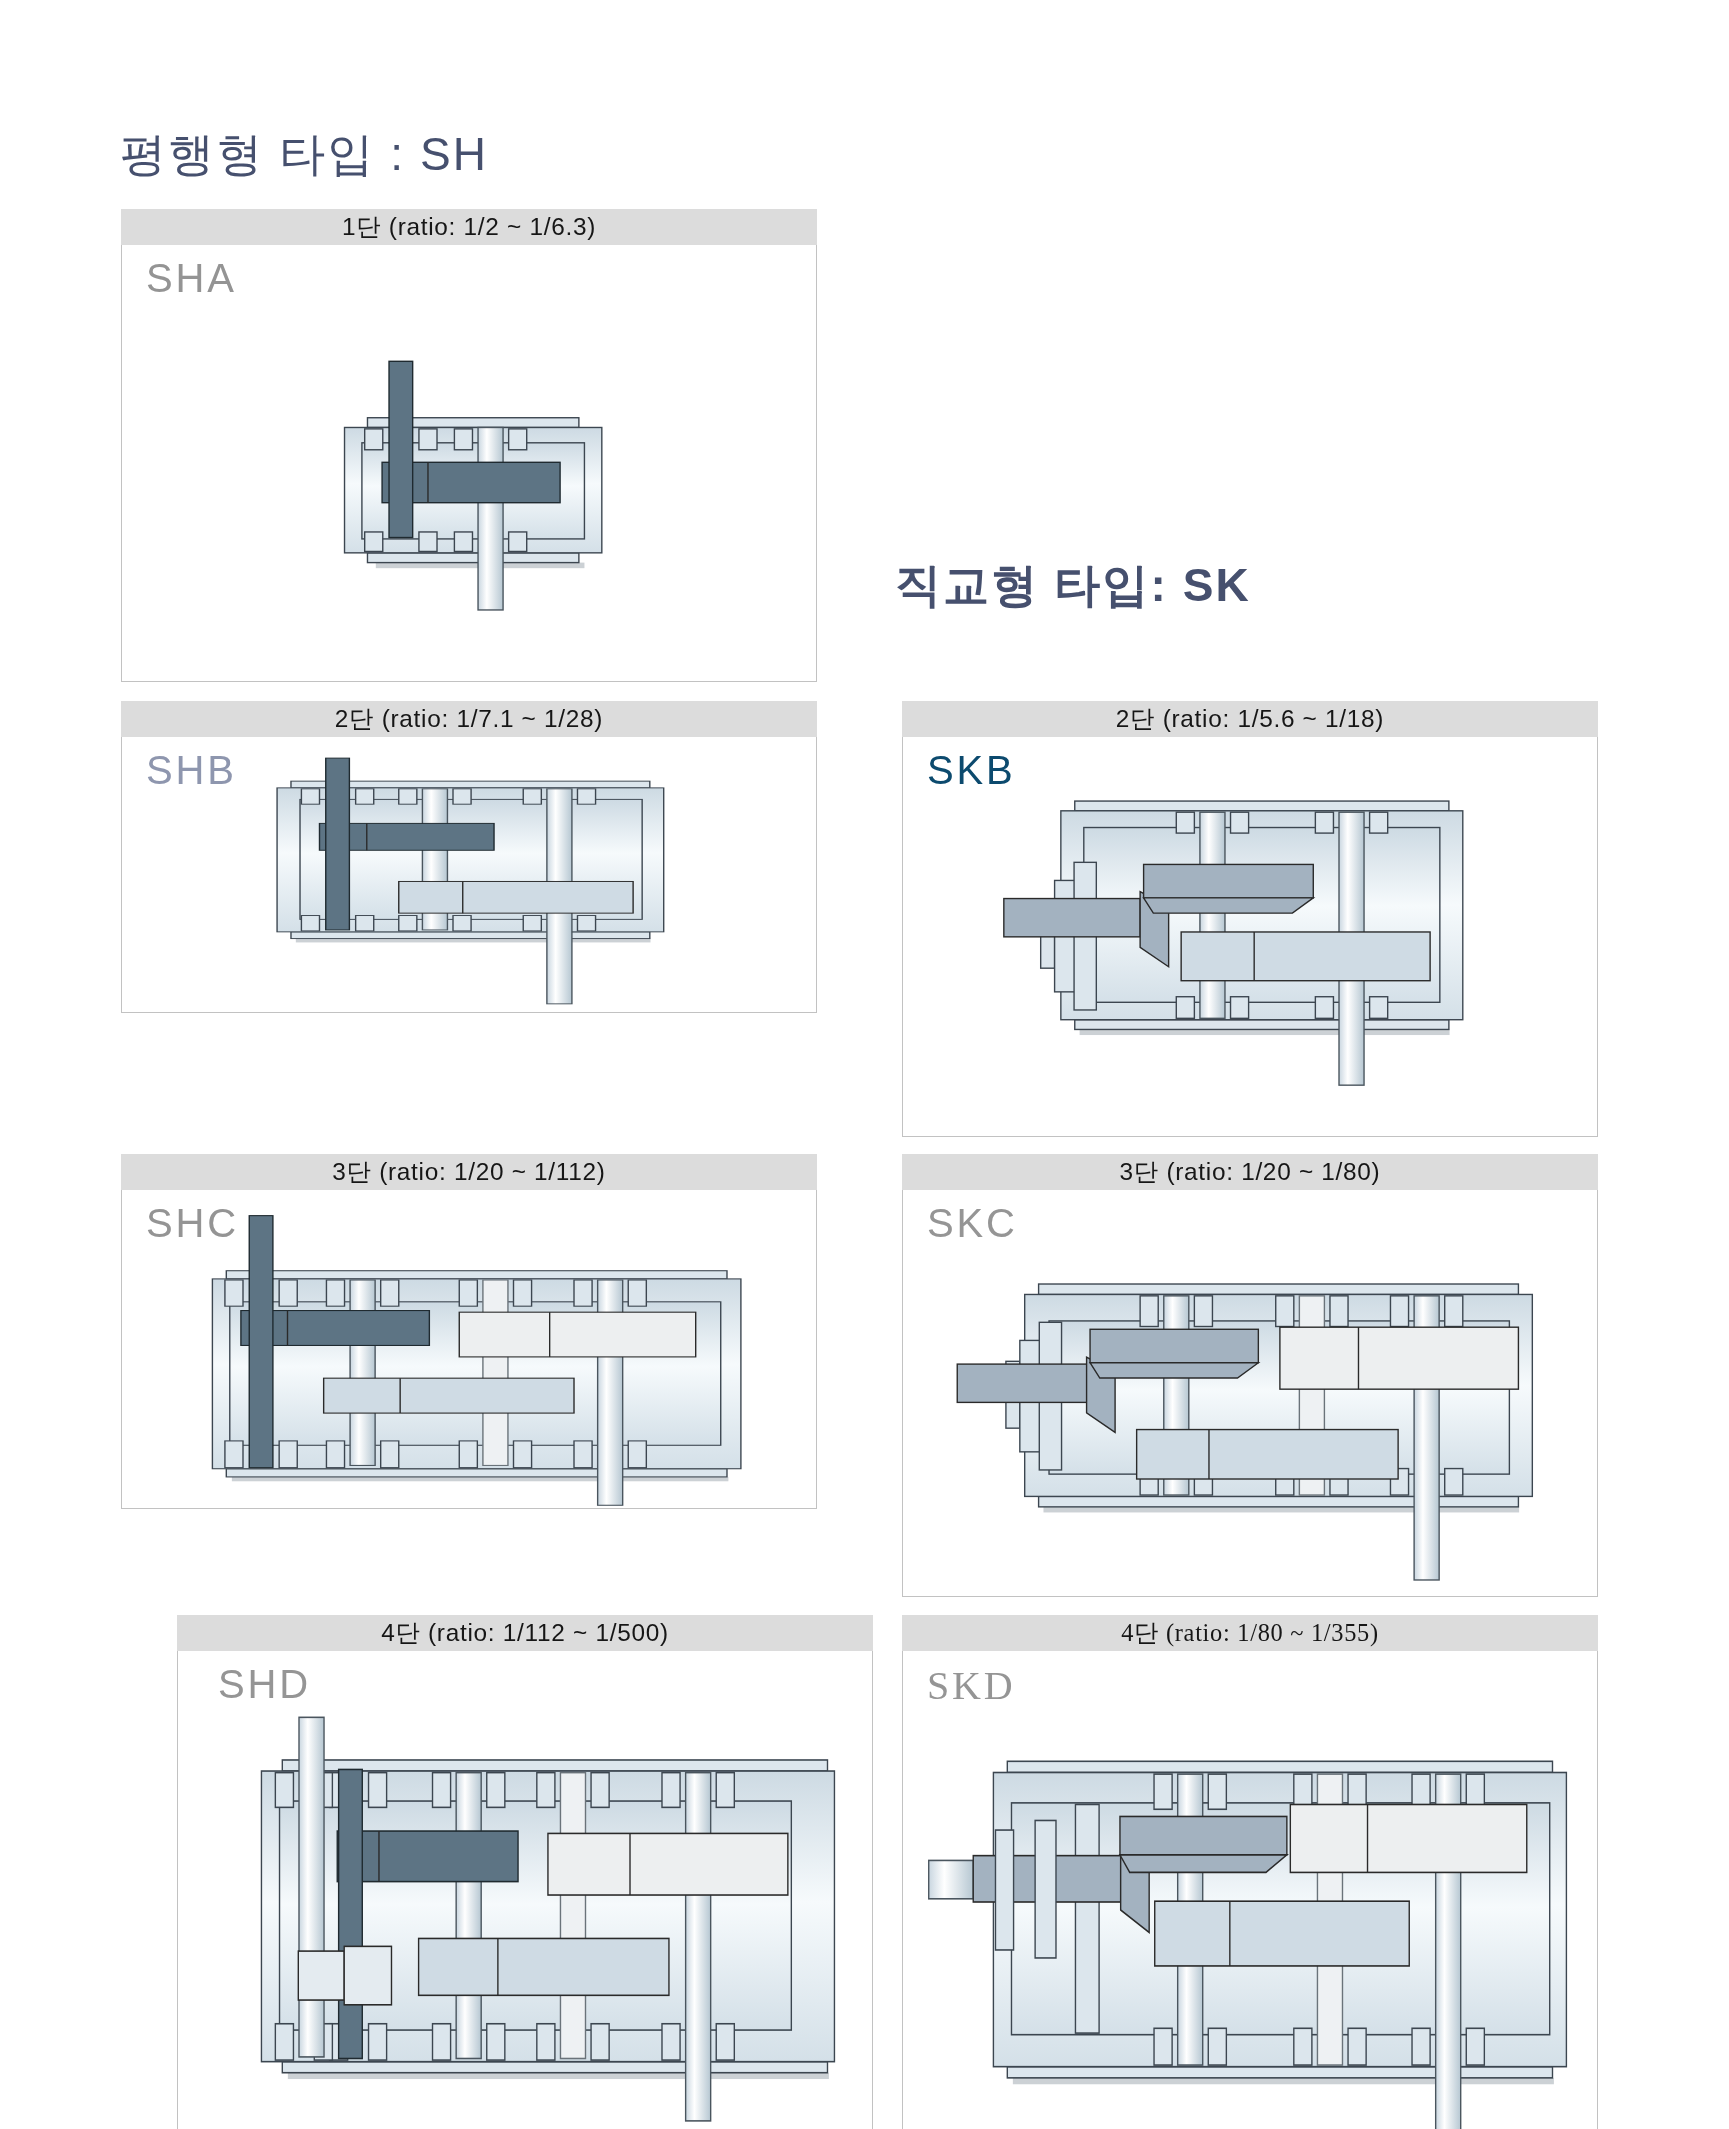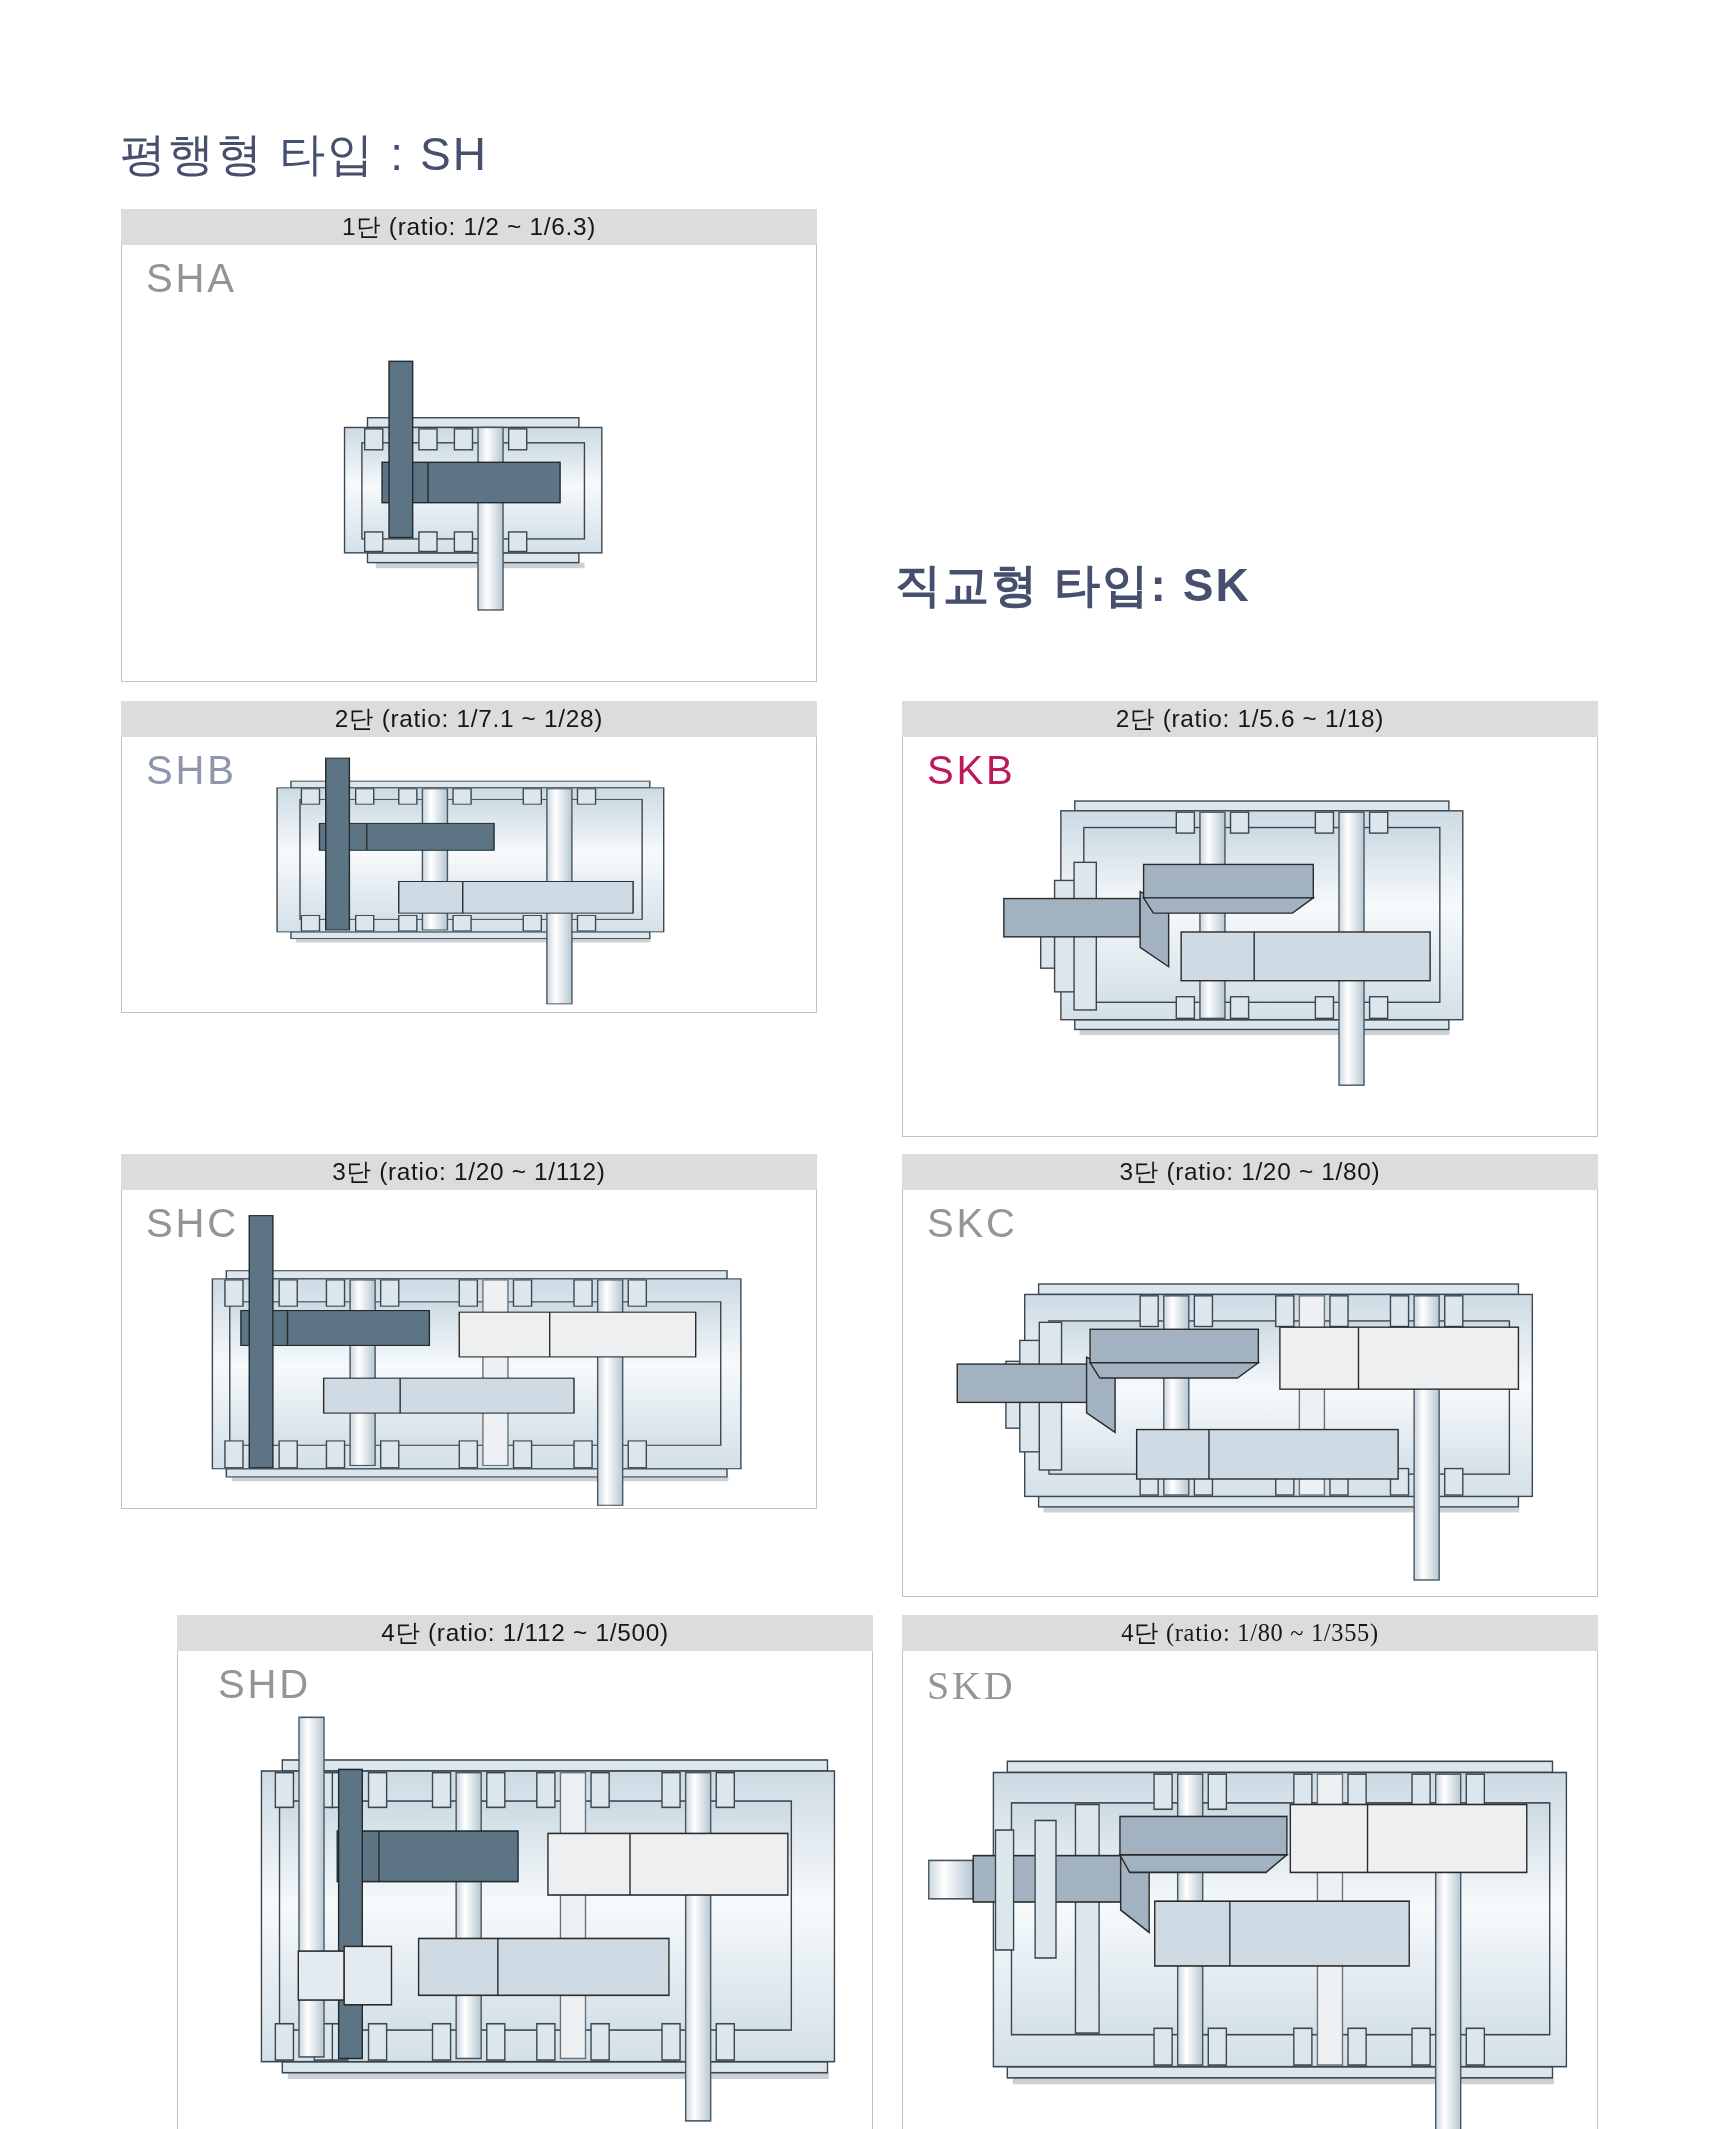--- a/index.html
+++ b/index.html
@@ -239,21 +239,21 @@
       <rect class="dk" x="231" y="150" width="34" height="366"></rect>
       <rect class="sp" x="173" y="380" width="66" height="62"></rect>
       <rect class="sp" x="239" y="374" width="68" height="74"></rect>
     </svg>
   </div>
 </div>
 
 <div class="panel" id="p-sk2">
   <div class="panel-header">2단 (ratio: 1/5.6 ~ 1/18)</div>
   <div class="panel-body">
-    <div class="panel-label" style="color: #be185d;">SKB</div>
+    <div class="panel-label" style="color: #0c4a6e;">SKB</div>
     <svg class="diagram" viewBox="0 0 998 573" preserveAspectRatio="none">
       <rect class="shd" x="254" y="420" width="532" height="8"></rect>
       <rect class="pl" x="247" y="92" width="538" height="14"></rect>
       <rect class="pl" x="247" y="406" width="538" height="14"></rect>
       <rect class="hs" x="227" y="106" width="578" height="300"></rect>
       <rect class="hs" x="260" y="130" width="512" height="251"></rect>
       <g>
           <rect x="393" y="108" width="26" height="30" class="pl"></rect>
           <rect x="471" y="108" width="26" height="30" class="pl"></rect>
           <rect x="393" y="373" width="26" height="31" class="pl"></rect>

